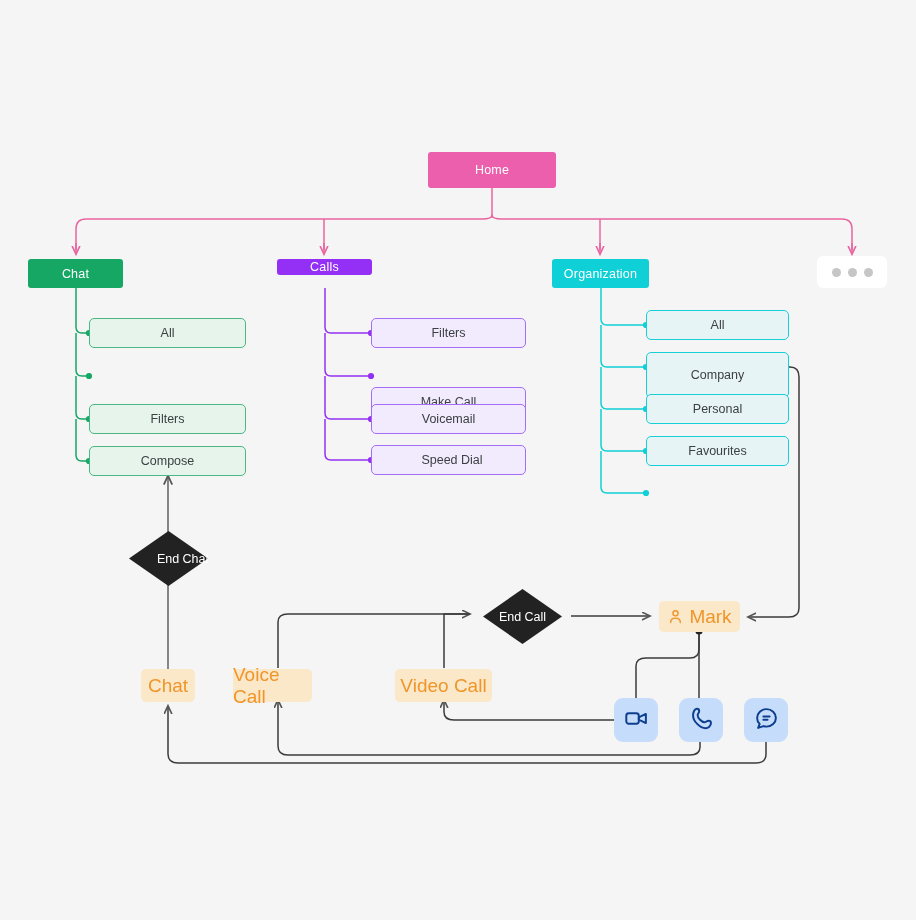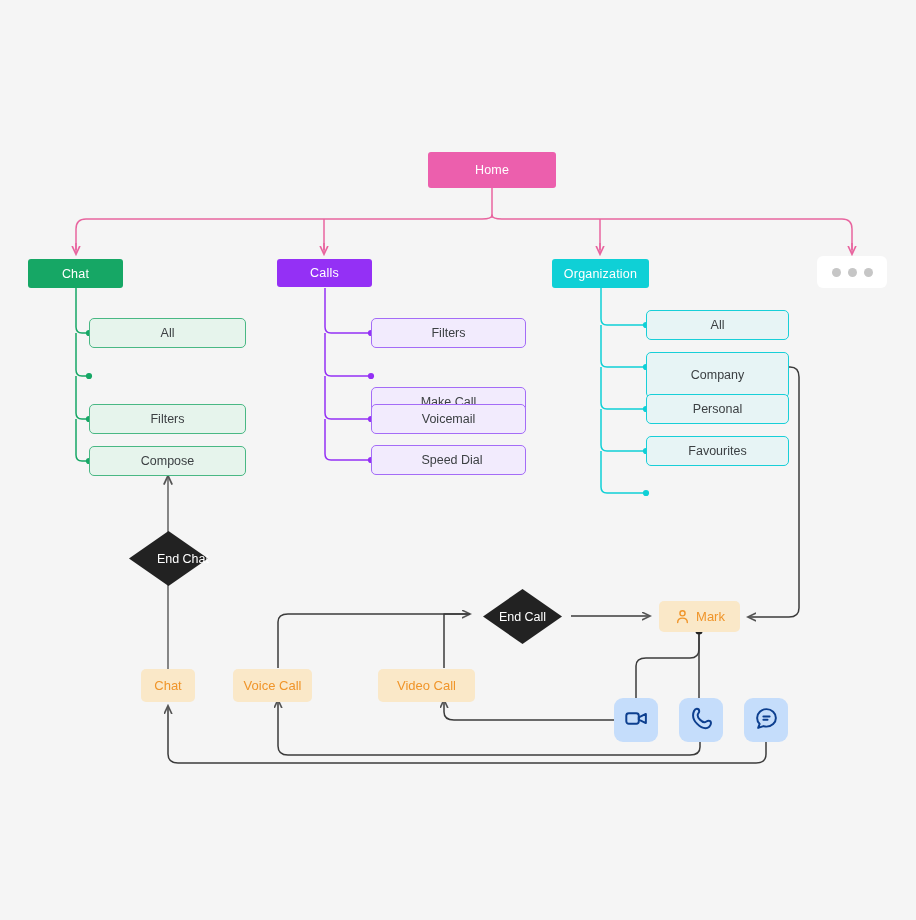--- a/index.html
+++ b/index.html
@@ -47,21 +47,21 @@
   .diamond .dshape{
     position:absolute;left:0;top:0;width:100%;height:100%;
   }
   .diamond span{
     position:relative;z-index:2;color:#ffffff;font-size:12.5px;
   }
 
   
   .chip{
     background:#fae8c8;border-radius:5px;
-    color:#f0952a;font-size:13px;
+    color:#f0952a;font-size:19px;
   }
   .chip .personicon{margin-right:5px;display:flex;align-items:center;}
 
   
   .iconbtn{
     background:#c5ddfb;border-radius:9px;
     display:flex;align-items:center;justify-content:center;
   }
 </style>
 </head>
@@ -165,21 +165,21 @@
   <div class="node leaf" style="left:89px;top:318px;width:157px;height:30px;background:#e6f4ec;border-color:#49b884;">
     <span>All</span>
   </div>
   <div class="node leaf" style="left:89px;top:404px;width:157px;height:30px;background:#e6f4ec;border-color:#49b884;">
     <span>Filters</span>
   </div>
   <div class="node leaf" style="left:89px;top:446px;width:157px;height:30px;background:#e6f4ec;border-color:#49b884;">
     <span>Compose</span>
   </div>
 
-  <div class="node hdr" style="left:277px;top:259px;width:95px;height:28px;background:#9430f5;">
+  <div class="node hdr" style="left:277px;top:259px;width:95px;height:16px;background:#9430f5;">
     <span>Calls</span>
   </div>
   <div class="node leaf" style="left:371px;top:318px;width:155px;height:30px;background:#f2ebfd;border-color:#a46cf7;">
     <span>Filters</span>
   </div>
   <div class="node leaf" style="left:371px;top:361px;width:155px;height:30px;background:#f2ebfd;border-color:#a46cf7;margin-top:26px;">
     <span>Make Call</span>
   </div>
   <div class="node leaf" style="left:371px;top:404px;width:155px;height:30px;background:#f2ebfd;border-color:#a46cf7;">
     <span>Voicemail</span>
@@ -225,21 +225,21 @@
   </div>
 
   <div class="node chip" style="left:141px;top:669px;width:54px;height:33px;">
     <span>Chat</span>
   </div>
 
   <div class="node chip" style="left:233px;top:669px;width:79px;height:33px;justify-content:center;">
     <span>Voice Call</span>
   </div>
 
-  <div class="node chip" style="left:378px;top:669px;width:97px;height:33px;">
+  <div class="node chip" style="left:395px;top:669px;width:97px;height:33px;">
     <span>Video Call</span>
   </div>
 
   <div class="node chip" style="left:659px;top:601px;width:81px;height:31px;">
     <span class="personicon">
       <svg width="17" height="17" viewBox="0 0 24 24" fill="none" stroke="#f0952a" stroke-width="2" stroke-linecap="round" stroke-linejoin="round">
         <circle cx="12" cy="7.5" r="3.6"></circle>
         <path d="M5.2 20.5c0-3.9 3-6.2 6.8-6.2s6.8 2.3 6.8 6.2"></path>
       </svg>
     </span>

